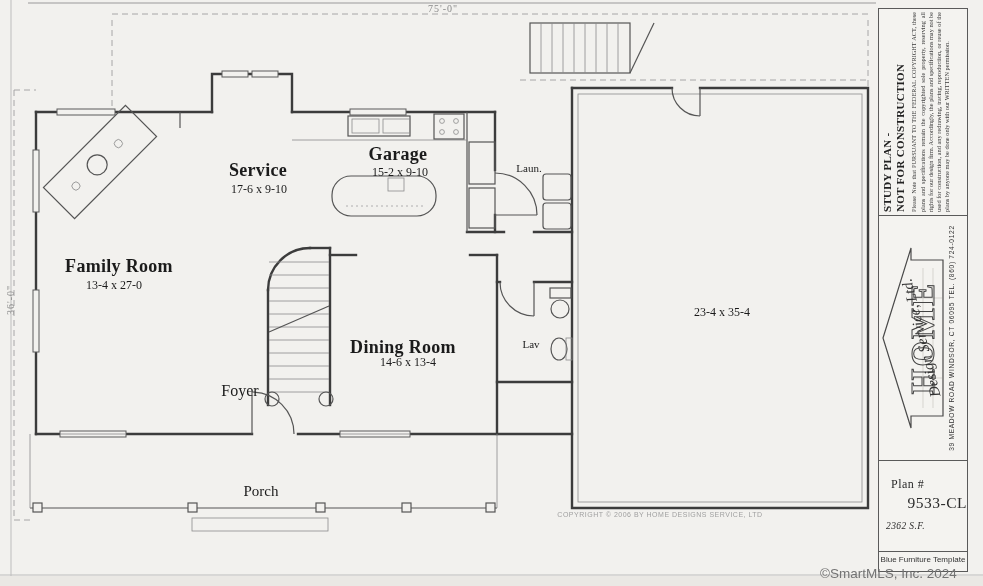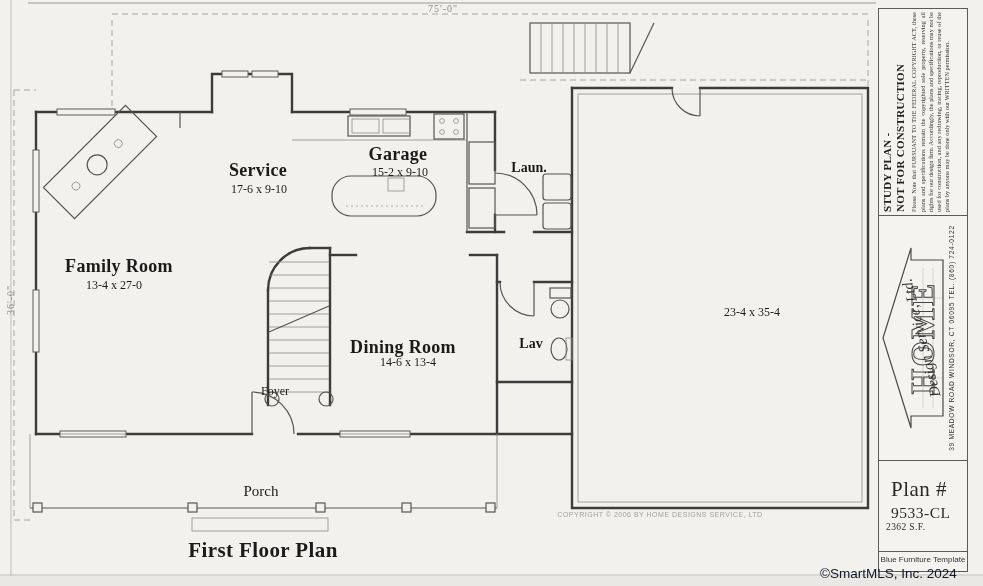--- a/index.html
+++ b/index.html
@@ -18,22 +18,22 @@
   .dash{stroke:#9e9e9e;stroke-width:0.9;fill:none;stroke-dasharray:6 4;}
   .dashsm{stroke:#9e9e9e;stroke-width:0.8;fill:none;stroke-dasharray:2 3;}
   .win{fill:#f2f1ee;stroke:#5a5a5a;stroke-width:1;}
   .post{fill:#f2f1ee;stroke:#555;stroke-width:1.2;}
   .pageline{stroke:#9a9a9a;stroke-width:1.2;fill:none;}
   .faintline{stroke:#bdbdbd;stroke-width:1;fill:none;}
 
   .lbl{position:absolute;transform:translate(-50%,-50%);white-space:nowrap;text-align:center;color:#1b1b1b;}
   .rname{font-weight:bold;font-size:18px;letter-spacing:.3px;}
   .rsize{font-size:12px;}
-  .small-bold{font-weight:bold;font-size:14px;}
-  .tiny{font-size:12px;margin-left:35px;}
+  .small-bold{font-weight:normal;font-size:11px;}
+  .tiny{font-size:16px;}
   .porch-lbl{font-weight:normal;font-size:15px;}
   .plan-title{font-weight:bold;font-size:21px;letter-spacing:.4px;}
   .copyright{font-size:7px;color:#a0a0a0;letter-spacing:.5px;font-family:"Liberation Sans","DejaVu Sans",sans-serif;}
   .dim{font-size:10px;color:#8a8a8a;letter-spacing:1px;}
   .dim-v{transform:translate(-50%,-50%) rotate(-90deg);}
 
   
   .tb-strip{
     position:absolute;left:878px;top:8px;width:90px;height:564px;
     border:1.2px solid #5a5a5a;box-sizing:border-box;background:#f4f3f0;
@@ -45,26 +45,26 @@
   .tb-sec4{height:17px;}
   .rot{position:absolute;left:50%;top:50%;transform:translate(-50%,-50%) rotate(-90deg);}
   .sec1-content{width:200px;height:84px;}
   .sec1-content .h1{font-weight:bold;font-size:11px;letter-spacing:.3px;color:#222;line-height:1.2;}
   .sec1-content p{margin:3px 0 0 0;font-size:6.3px;line-height:1.3;text-align:justify;color:#3a3a3a;}
   .sec2-content{width:238px;height:84px;text-align:center;}
   .logo-svg{display:block;margin:0 auto;position:static;}
   .address{margin-top:3px;font-size:6.6px;letter-spacing:.7px;color:#333;white-space:nowrap;
            font-family:"Liberation Sans","DejaVu Sans",sans-serif;}
   .plan-box{padding:16px 0 0 12px;color:#2a2a2a;}
-  .plan-label{font-size:21px;letter-spacing:.5px;}
-  .plan-num{font-size:15.5px;letter-spacing:.5px;margin-top:2px;}
-  .plan-sf{font-size:9.5px;margin-top:0;margin-left:-5px;letter-spacing:.4px;}
+  .plan-label{font-size:12px;letter-spacing:.5px;}
+  .plan-num{font-size:15.5px;letter-spacing:.5px;margin-top:2px;text-align:right;}
+  .plan-sf{font-size:9.5px;margin-top:9px;margin-left:-5px;letter-spacing:.4px;font-style:italic;}
   .template-note{font-size:8px;line-height:16px;text-align:center;color:#333;
                  font-family:"Liberation Sans","DejaVu Sans",sans-serif;}
-  .watermark{position:absolute;left:820px;top:566px;font-size:13.5px;color:#0f172a;
+  .watermark{position:absolute;left:820px;top:566px;font-size:13.5px;color:#737373;
              font-family:"Liberation Sans","DejaVu Sans",sans-serif;}
 </style>
 </head>
 <body>
 
 <div class="stage">
 
   <svg width="983" height="586" viewBox="0 0 983 586">
 
     <g>
@@ -214,24 +214,23 @@
   <div class="lbl rsize" style="left:400px;top:172px">15-2 x 9-10</div>
 
   <div class="lbl small-bold" style="left:529px;top:168px">Laun.</div>
 
   <div class="lbl rname" style="left:403px;top:347px">Dining Room</div>
   <div class="lbl rsize" style="left:408px;top:362px">14-6 x 13-4</div>
 
   <div class="lbl small-bold" style="left:531px;top:344px">Lav</div>
   <div class="lbl tiny" style="left:240px;top:391px">Foyer</div>
 
-  <div class="lbl rsize" style="left:752px;top:312px">23-4 x 35-4</div>
+  <div class="lbl rsize" style="left:722px;top:312px">23-4 x 35-4</div>
 
   <div class="lbl porch-lbl" style="left:261px;top:491px">Porch</div>
-  <div class="lbl plan-title" style="left:263px;top:550px">First Floor Plan</div>
   <div class="lbl copyright" style="left:660px;top:514px">COPYRIGHT © 2006 BY HOME DESIGNS SERVICE, LTD</div>
 
   <div class="tb-strip">
 
     <div class="tb-sec tb-sec1">
       <div class="rot sec1-content">
         <div class="h1">STUDY PLAN -</div>
         <div class="h1">NOT FOR CONSTRUCTION</div>
         <p>Please Note that PURSUANT TO THE FEDERAL COPYRIGHT ACT, these plans and specifications remain the copyrighted sole property, reserving all rights for our design firm. Accordingly, the plans and specifications may not be used for construction, and any redrawing, tracing, reproduction, or reuse of the plans by anyone may be done only with our WRITTEN permission.</p>
       </div>

